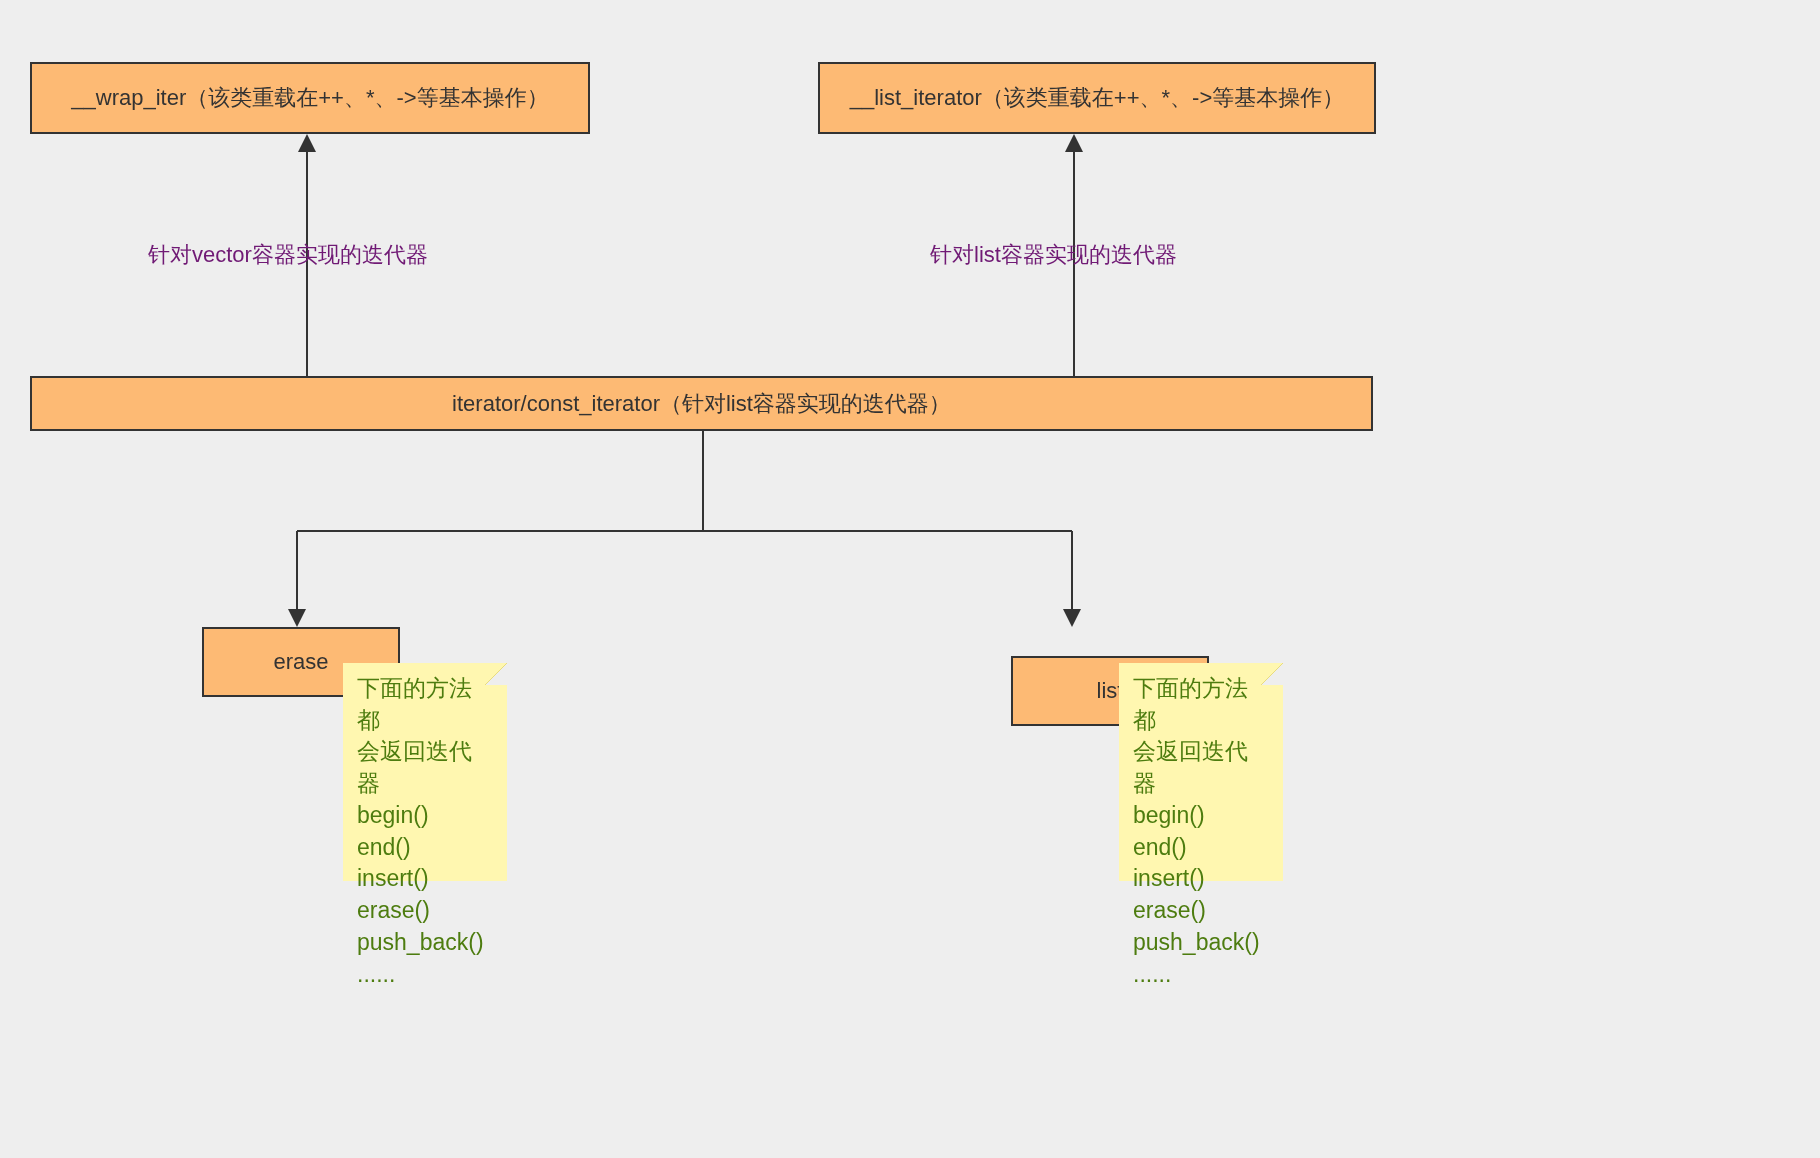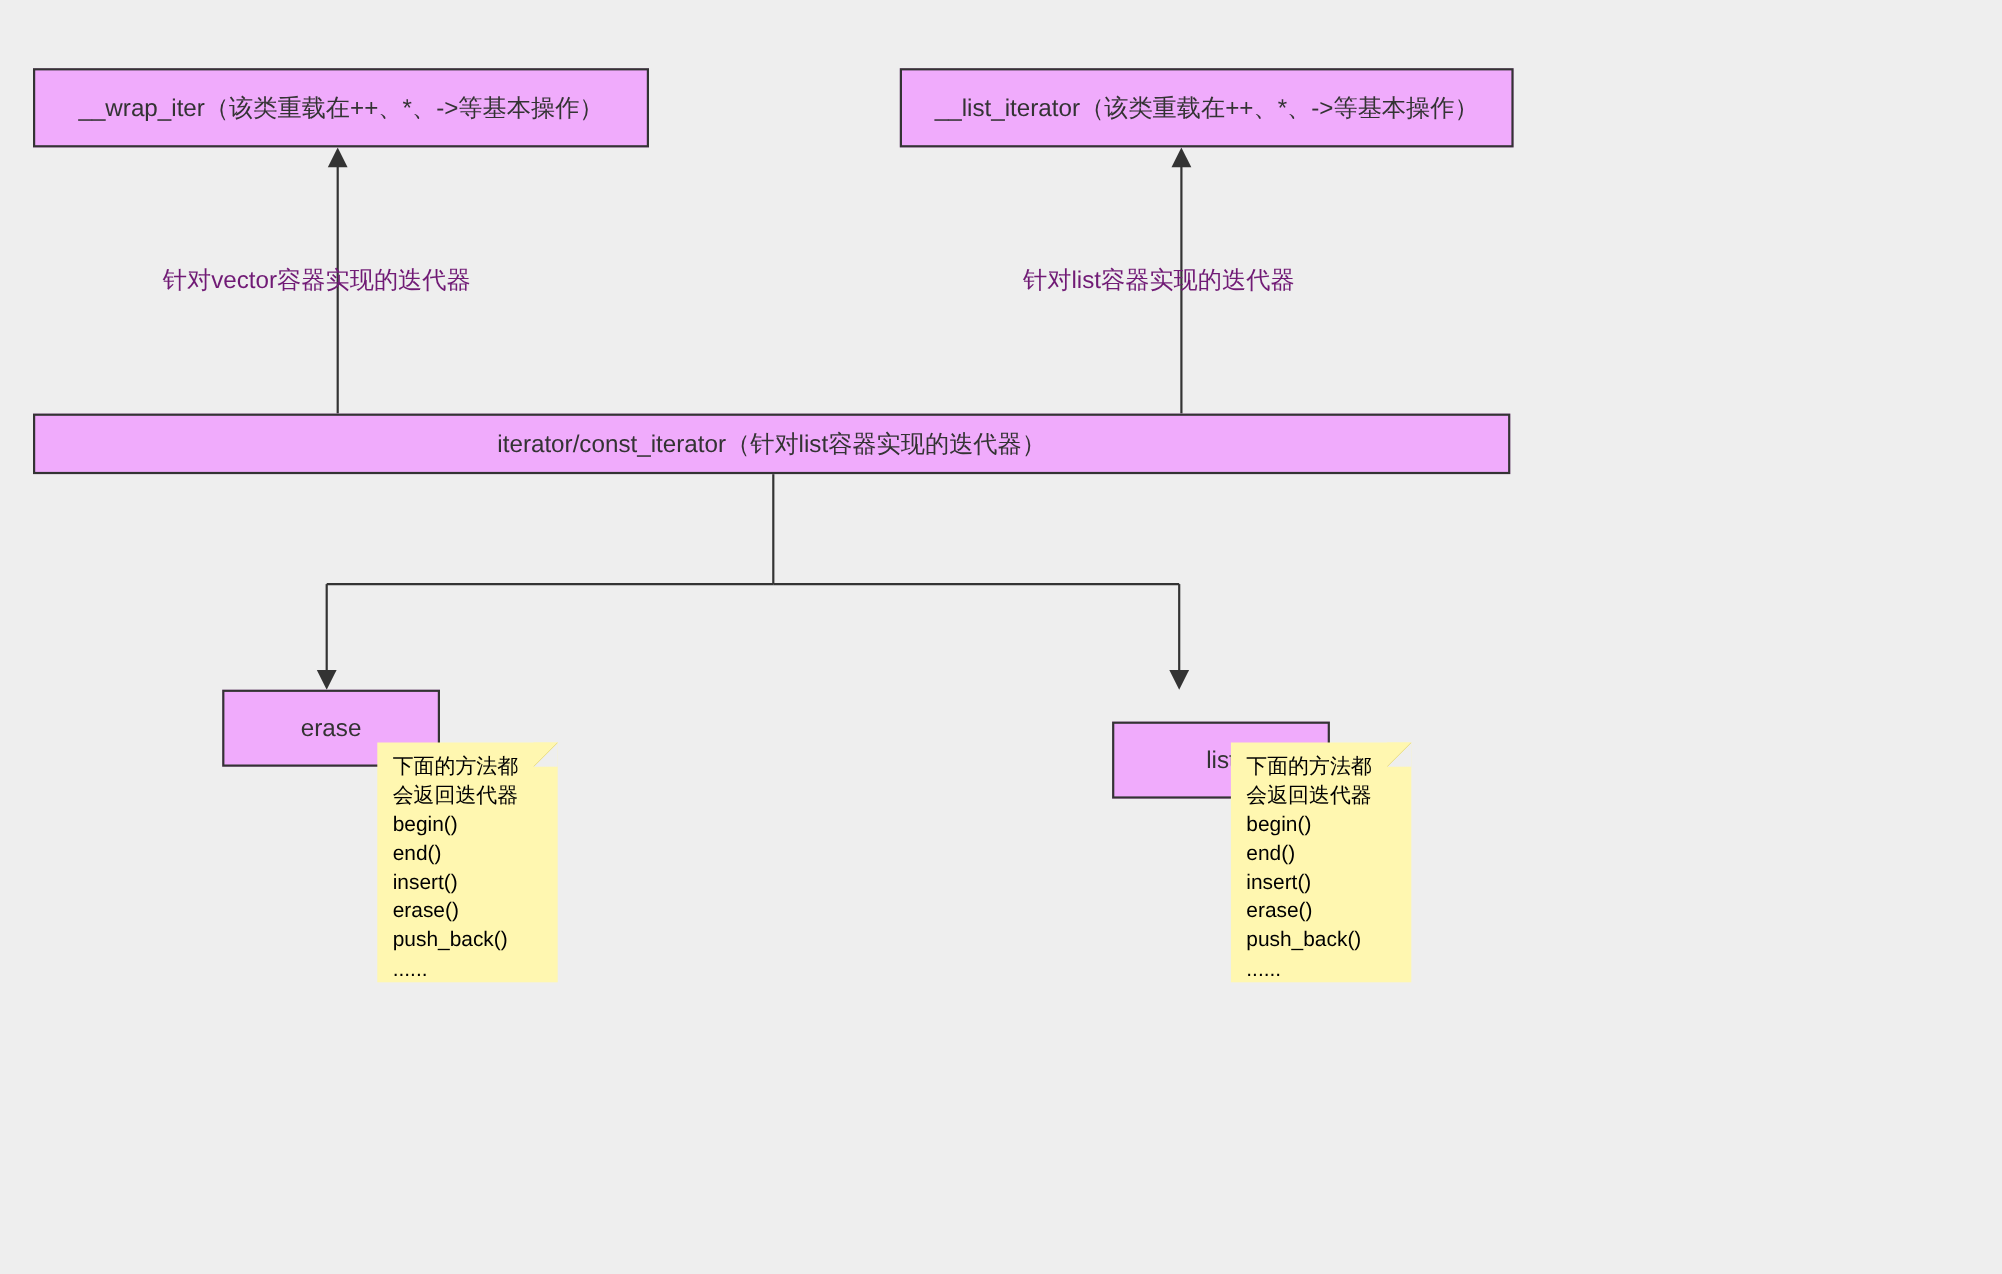--- a/index.html
+++ b/index.html
@@ -6,21 +6,21 @@
     body {
       background: #eeeeee;
       font-family: "Microsoft YaHei", "PingFang SC", Arial, sans-serif;
       width: 1820px;
       height: 1158px;
       position: relative;
       overflow: hidden;
     }
     .box {
       position: absolute;
-      background: #f0abfc;
+      background: #fdba74;
       border: 2px solid #333;
       display: flex;
       align-items: center;
       justify-content: center;
       font-size: 22px;
       color: #333;
       padding: 0 8px;
     }
     .box-wrap-iter {
       left: 30px;
@@ -51,25 +51,24 @@
       top: 627px;
       width: 198px;
       height: 70px;
       margin-top: 29px;
     }
     .note {
       position: absolute;
       background: #fff7b0;
       width: 164px;
       height: 218px;
-      font-size: 19px;
-      color: #000000;
+      font-size: 23px;
+      color: #4d7c0f;
       padding: 10px 14px 10px 14px;
       line-height: 1.38;
-      margin-top: 12px;
     }
     .note::before {
       content: '';
       position: absolute;
       top: 0;
       right: 0;
       width: 22px;
       height: 22px;
       background: linear-gradient(135deg, #fff7b0 0%, #fff7b0 48%, #e8dc7f 50%, #eeeeee 52%, #eeeeee 100%);
     }

